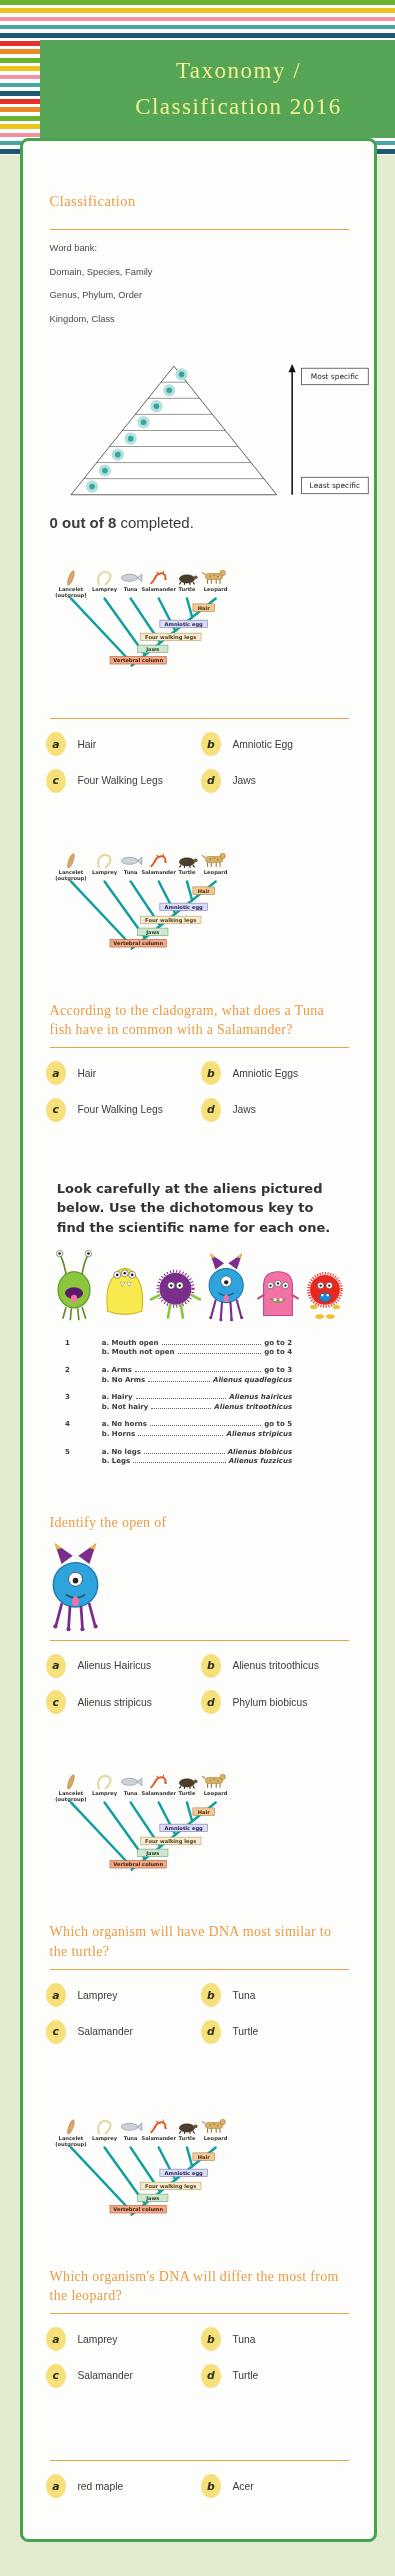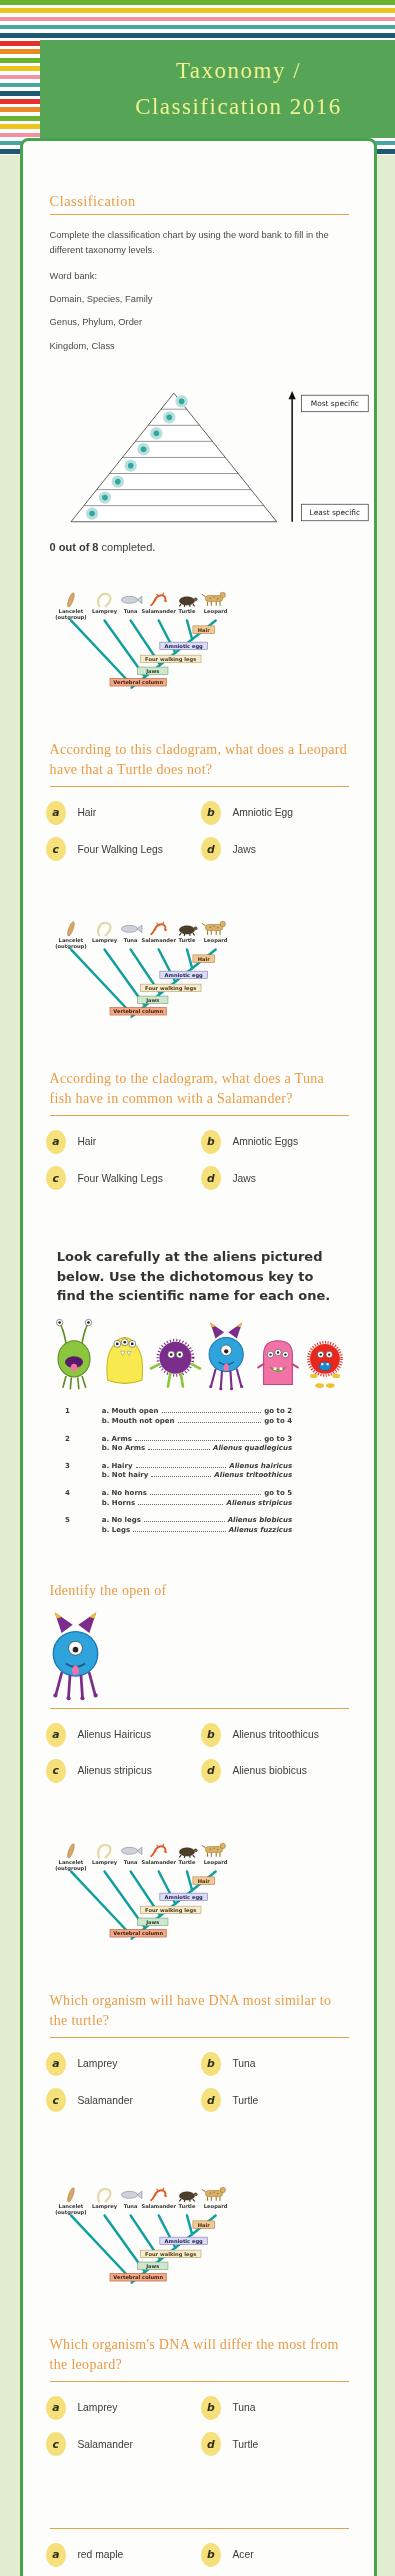--- a/index.html
+++ b/index.html
@@ -32,26 +32,26 @@
     font-size:23px;line-height:1.55;color:#f1f290;letter-spacing:1.5px;text-align:center;
   }
   .card{
     position:relative;z-index:1;
     margin:138px 0 0 19.6px;width:357px;box-sizing:border-box;
     background:#fdfdfb;border:3.1px solid #44a34c;border-radius:8.2px;
     padding:52px 25px 41px 27px;
   }
   .sec-heading{
     font-family:"Liberation Serif", serif;font-weight:normal;
-    color:#ea9b45;font-size:14.4px;letter-spacing:0.5px;margin:0 0 4px 0;
+    color:#ea9b45;font-size:14.4px;letter-spacing:0.5px;margin:0 0 19px 0;
   }
   .qrule{border-top:1px solid #e2a348;margin:0 0 13.4px 0;}
   .body-text{font-size:9.3px;line-height:1.55;color:#4a4a4a;margin:0 0 13.4px 0;}
   .wb-line{font-size:9.3px;color:#4a4a4a;margin:0 0 13.4px 0;}
-  .progress{font-size:11px;color:#3c3c3c;margin:8.2px 0 0 0;}
+  .progress{font-size:15px;color:#3c3c3c;margin:8.2px 0 0 0;}
   .progress b{font-weight:bold;}
   .fig{margin-top:36px;}
   .q{margin-top:46px;}
   .mt-lg{margin-top:72px;}
   .mt-md{margin-top:57px;}
   .qh{
     font-family:"Liberation Serif", serif;font-weight:normal;
     color:#ea9b45;font-size:14px;line-height:1.4;letter-spacing:0.3px;margin:0 0 7.2px 0;
   }
   .opts{margin-left:-4.1px;}
@@ -82,21 +82,20 @@
 
 <div class="stripes"></div>
 <div class="header-box">
   <h1><span>Taxonomy /</span><br><span>Classification 2016</span></h1>
 </div>
 
 <div class="card">
 
   <h2 class="sec-heading">Classification</h2>
   <div class="qrule"></div>
-  <p class="body-text">Complete the classification chart by using the word bank to fill in the different taxonomy levels.</p>
   <p class="wb-line">Word bank:</p>
   <p class="wb-line">Domain, Species, Family</p>
   <p class="wb-line">Genus, Phylum, Order</p>
   <p class="wb-line">Kingdom, Class</p>
 
   <div class="fig">
     <svg width="330" height="144" viewBox="0 0 640 280">
       <polygon points="240,12 40,262 440,262" fill="#ffffff" stroke="#333" stroke-width="1.5"></polygon>
       <line x1="215" y1="43.2" x2="265" y2="43.2" stroke="#333" stroke-width="1"></line>
       <line x1="190" y1="74.5" x2="290" y2="74.5" stroke="#333" stroke-width="1"></line>
@@ -201,21 +200,20 @@
             <rect x="263" y="68" width="40" height="14" fill="#f2c896" stroke="#a87840"></rect>
             <text x="283" y="78.5" text-anchor="middle" fill="#4a2a08">Hair</text>
           </g>
         </g>
       </defs>
       <use href="#cladSym"></use>
     </svg>
   </div>
 
   <section class="q">
-    <h2 class="qh">According to this cladogram, what does a Leopard have that a Turtle does not?</h2>
     <div class="qrule"></div>
     <div class="opts two">
       <div class="opt">
           <span class="bub">a</span>
           <span class="olabel">Hair</span>
         </div>
       <div class="opt">
           <span class="bub">b</span>
           <span class="olabel">Amniotic Egg</span>
         </div>
@@ -433,21 +431,21 @@
       <div class="opt">
           <span class="bub">b</span>
           <span class="olabel">Alienus tritoothicus</span>
         </div>
       <div class="opt">
           <span class="bub">c</span>
           <span class="olabel">Alienus stripicus</span>
         </div>
       <div class="opt">
           <span class="bub">d</span>
-          <span class="olabel">Alienus biobicus</span>
+          <span class="olabel">Phylum biobicus</span>
         </div>
     </div>
   </section>
 
   <div class="fig mt-md">
     <svg width="185" height="103" viewBox="0 0 340 190">
         <use href="#cladSym"></use>
       </svg>
   </div>
   <section class="q">

